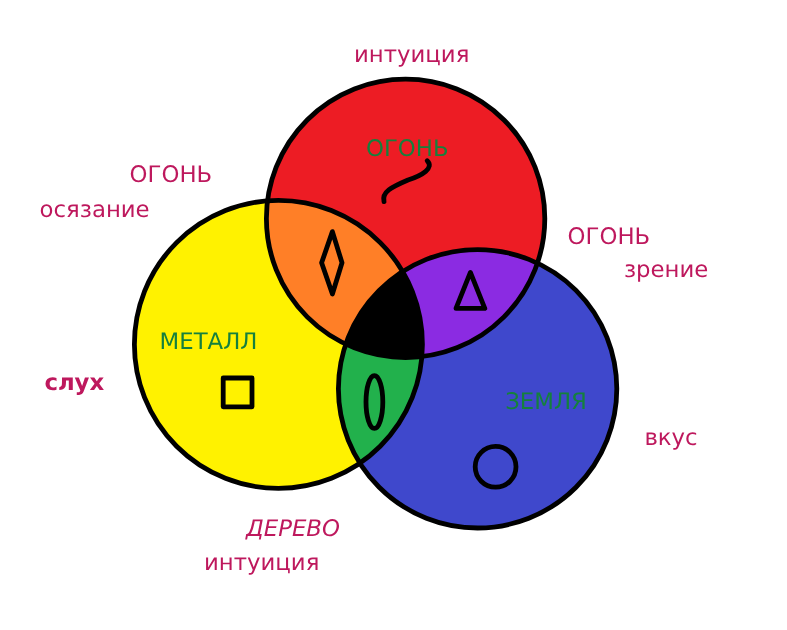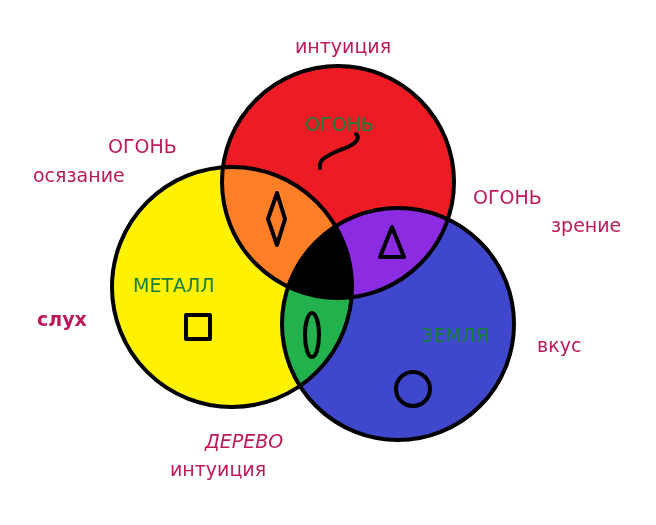--- a/index.html
+++ b/index.html
@@ -89,17 +89,17 @@
 </svg>
 
 <div class="lbl inner" style="left:305px; top:115px;">ОГОНЬ</div>
 <div class="lbl inner" style="left:133px; top:276px;">МЕТАЛЛ</div>
 <div class="lbl inner" style="left:421px; top:326px;">ЗЕМЛЯ</div>
 
 <div class="lbl outer" style="left:295px; top:37px;">интуиция</div>
 <div class="lbl outer" style="left:108px; top:137px;">ОГОНЬ</div>
 <div class="lbl outer" style="left:33px; top:166px;">осязание</div>
 <div class="lbl outer" style="left:473px; top:188px;">ОГОНЬ</div>
-<div class="lbl outer" style="left:520px; top:216px;margin-left:31px;">зрение</div>
+<div class="lbl outer" style="left:520px; top:216px;">зрение</div>
 <div class="lbl outer" style="left:37px; top:310px;font-weight:bold;">слух</div>
-<div class="lbl outer" style="left:537px; top:336px;">вкус</div>
+<div class="lbl outer" style="left:537px; top:356px;">вкус</div>
 <div class="lbl outer" style="left:205px; top:432px;font-style:italic;">ДЕРЕВО</div>
 <div class="lbl outer" style="left:170px; top:460px;">интуиция</div>
 
 </body></html>

